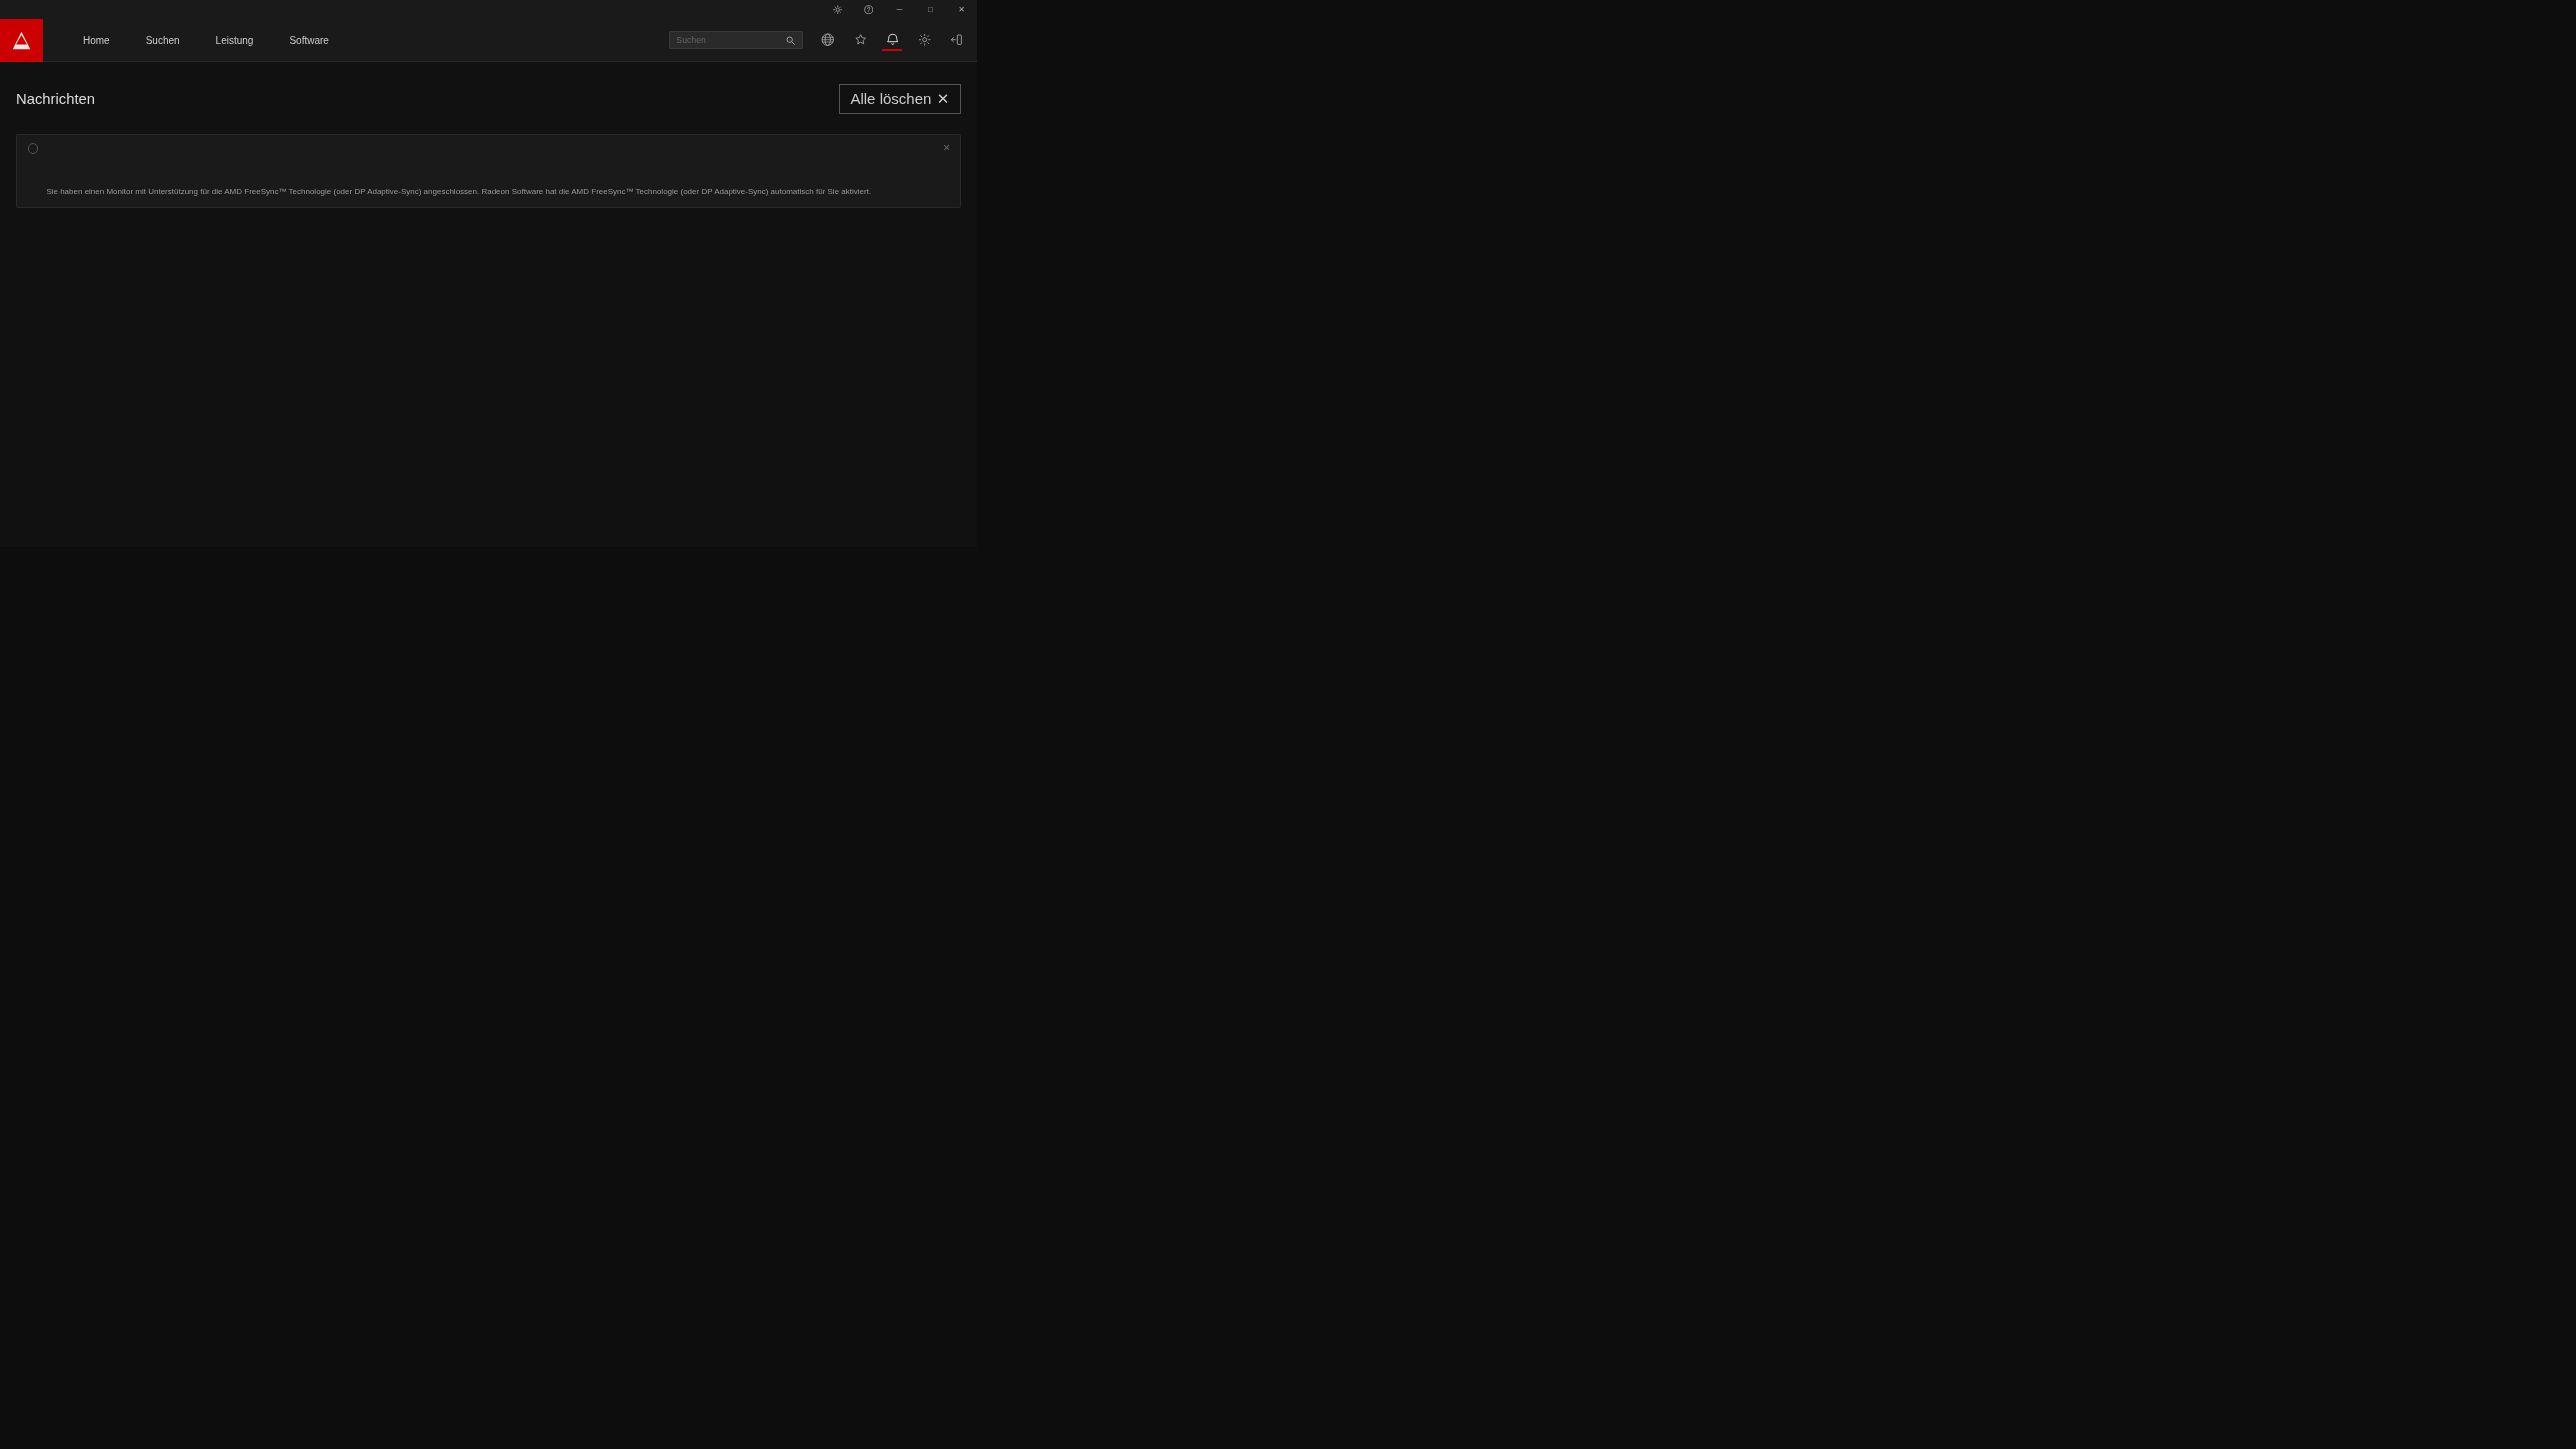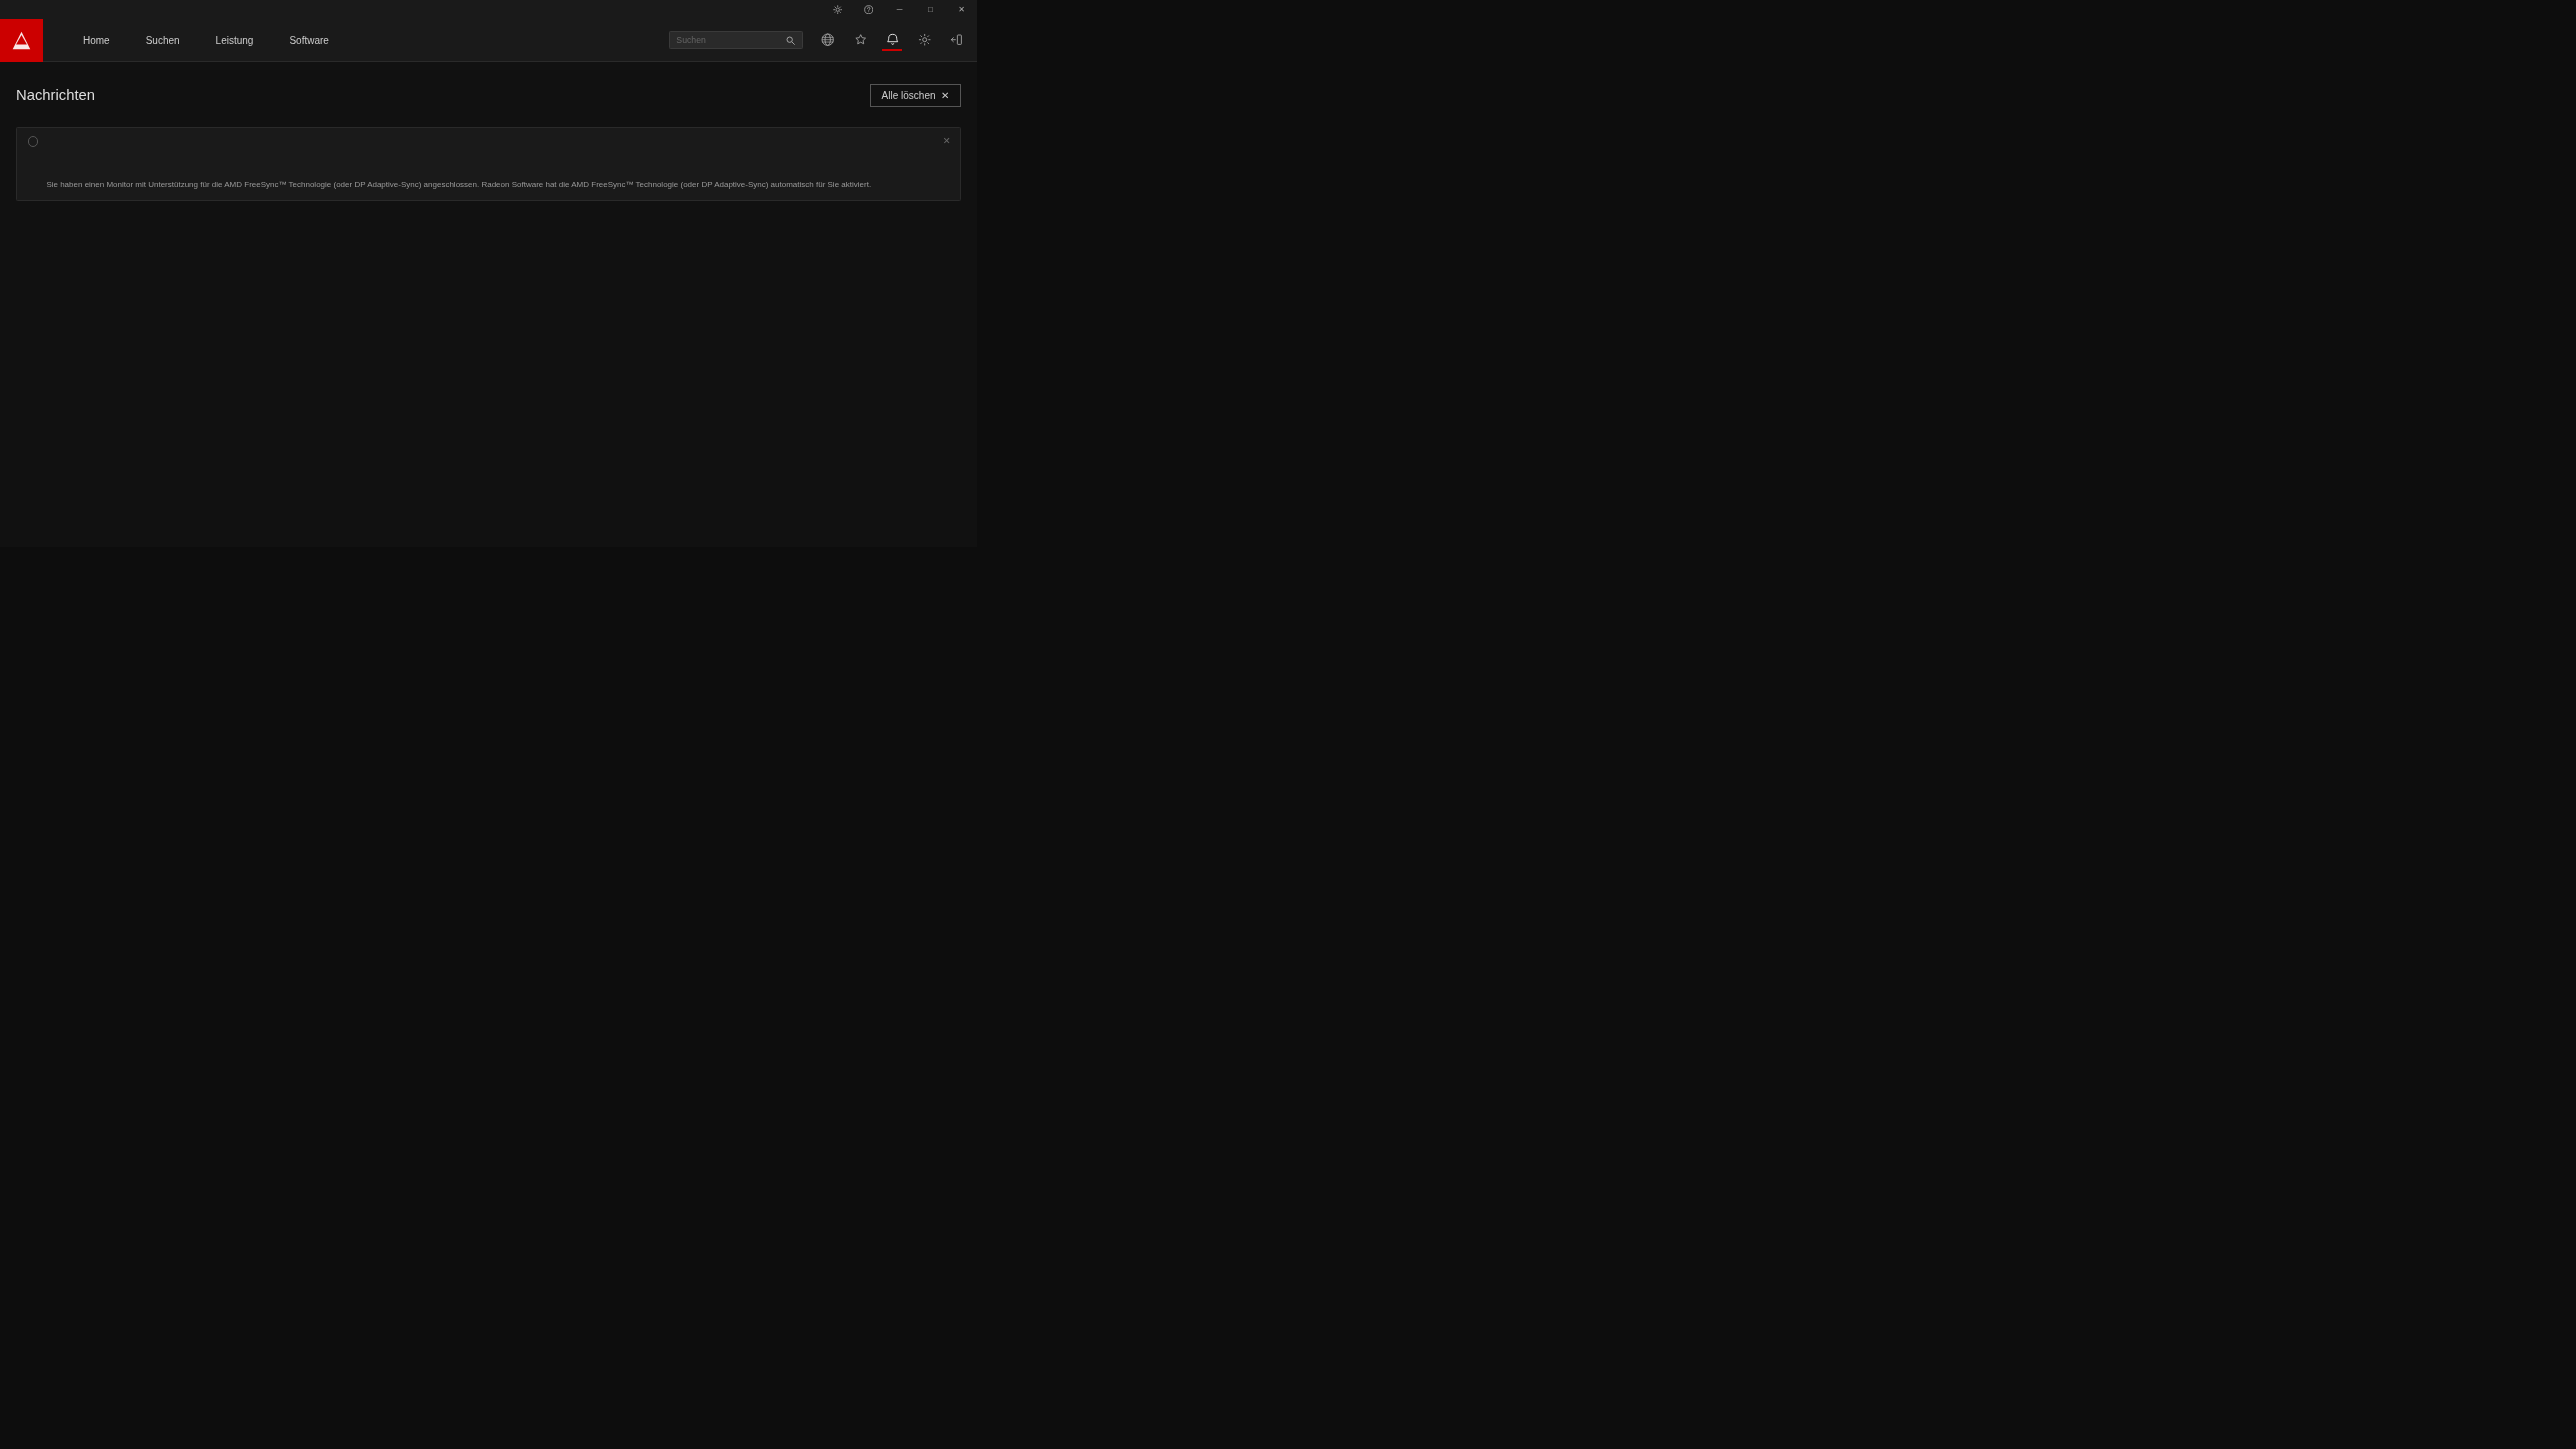--- a/index.html
+++ b/index.html
@@ -210,21 +210,21 @@
     }
 
     .clear-all-btn {
       display: flex;
       align-items: center;
       gap: 5.4px;
       background: transparent;
       border: 0.7px solid #555;
       color: #ccc;
       padding: 5.4px 10.7px;
-      font-size: 10px;
+      font-size: 15px;
       cursor: pointer;
     }
 
     
     .notification-group {
       background: #1a1a1a;
       border: 0.7px solid #2a2a2a;
       border-radius: 1.3px;
       margin-bottom: 5.4px;
     }

